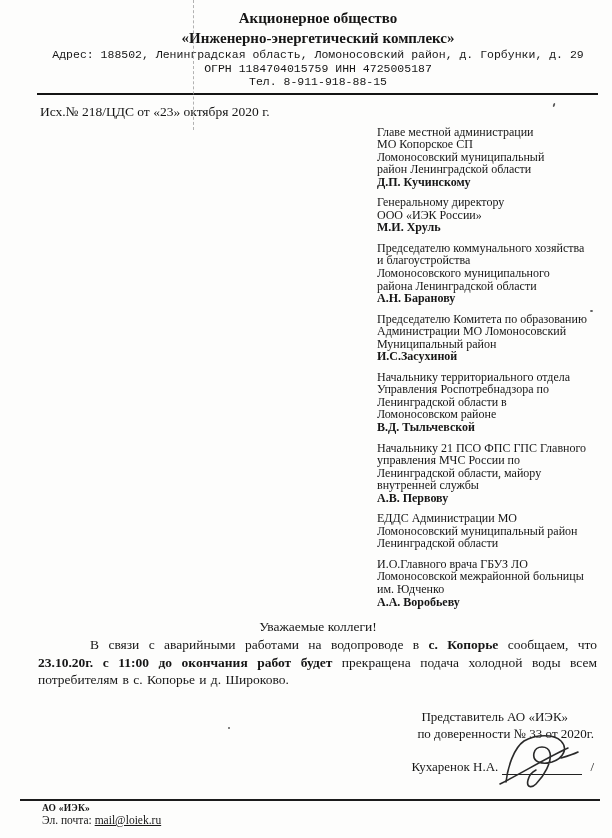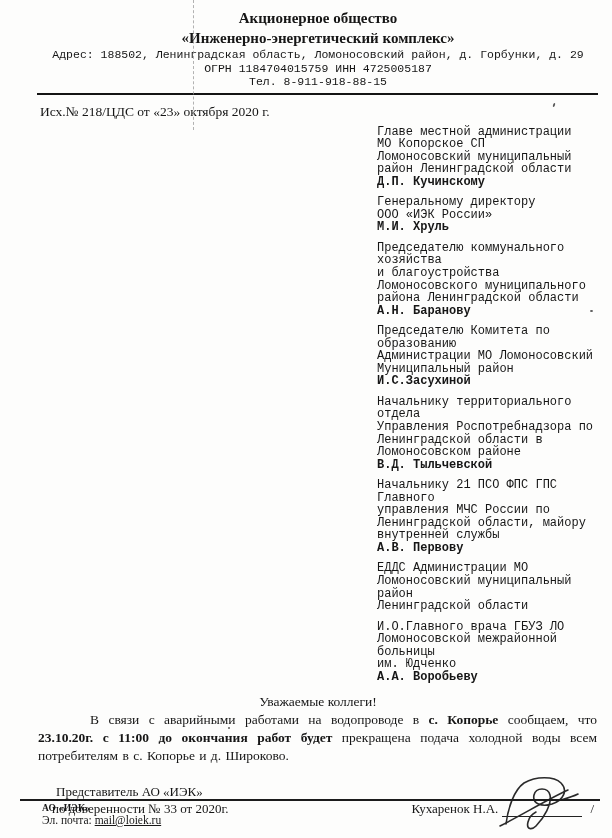--- a/index.html
+++ b/index.html
@@ -30,37 +30,37 @@
   .head-rule {
     margin:4px 26px 0 25px;
     border:0; border-top:2.5px solid #141414; height:0;
   }
 
   .ref-line { margin:9px 0 0 28px; font-size:13.5px; }
 
   
   .recipients {
     margin:6px 18px 0 365px;
-    font-size:12px; line-height:12.55px;font-family:Liberation Mono, monospace;
+    font-size:12px; line-height:12.55px;
   }
   .recip { margin-bottom:8px; }
   .recip-name { font-weight:bold; }
 
   
   .greeting { text-align:center; font-size:13.5px; margin-top:11px; }
   .body-para {
     margin:1px 27px 0 26px;
     font-size:13.5px; line-height:17.6px;
     text-align:justify; text-indent:52px;
     word-spacing:1px;
   }
   .bold { font-weight:bold; }
 
   
-  .sig-row { display:flex; align-items:center; margin:19px 30px 0 40px; font-size:13px; line-height:17px; }
+  .sig-row { display:flex; align-items:flex-end; margin:19px 30px 0 40px; font-size:13px; line-height:17px;flex-direction:column; }
   .sig-left .l1 { padding-left:4px; }
   .sig-right { margin-left:auto; display:flex; align-items:flex-end; padding-top:12px; }
   .sig-name { white-space:nowrap; padding-right:4px; }
   .sig-script { position:relative; width:80px; height:20px; border-bottom:1.5px solid #222; }
   .sig-script svg { position:absolute; left:-4px; top:-22px; }
   .sig-slash { padding-left:8px; }
 
   
   .page-footer { position:absolute; left:0; right:0; top:799px; }
   .footer-rule { margin:0 24px 0 20px; border:0; border-top:2px solid #1c1c1c; height:0; }

